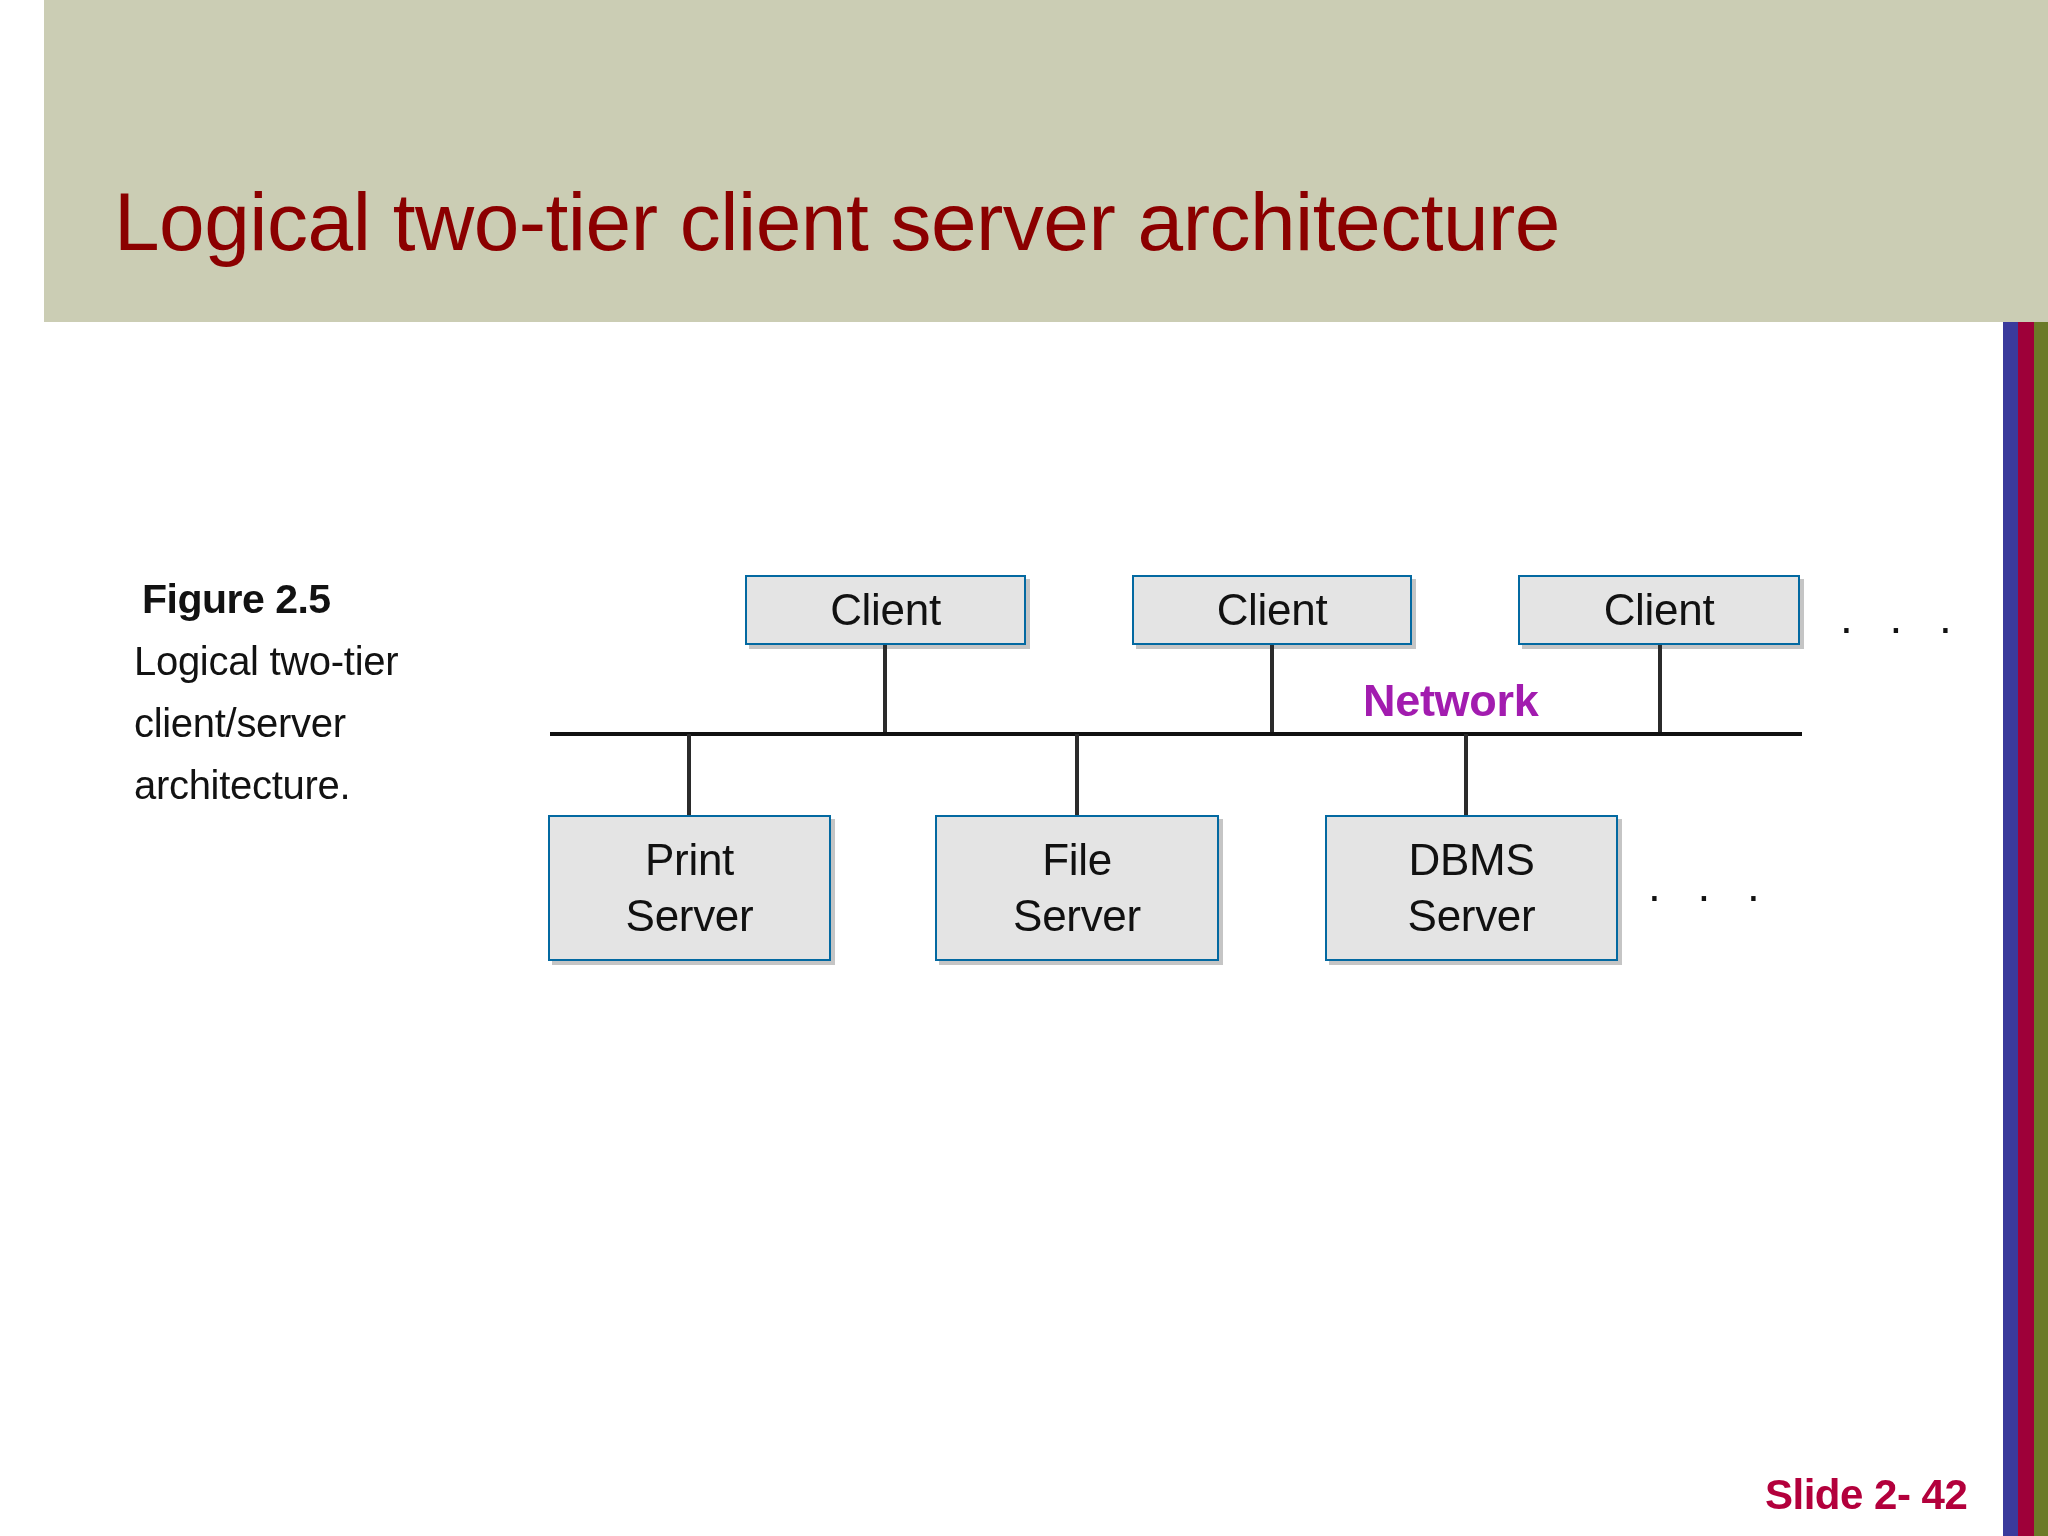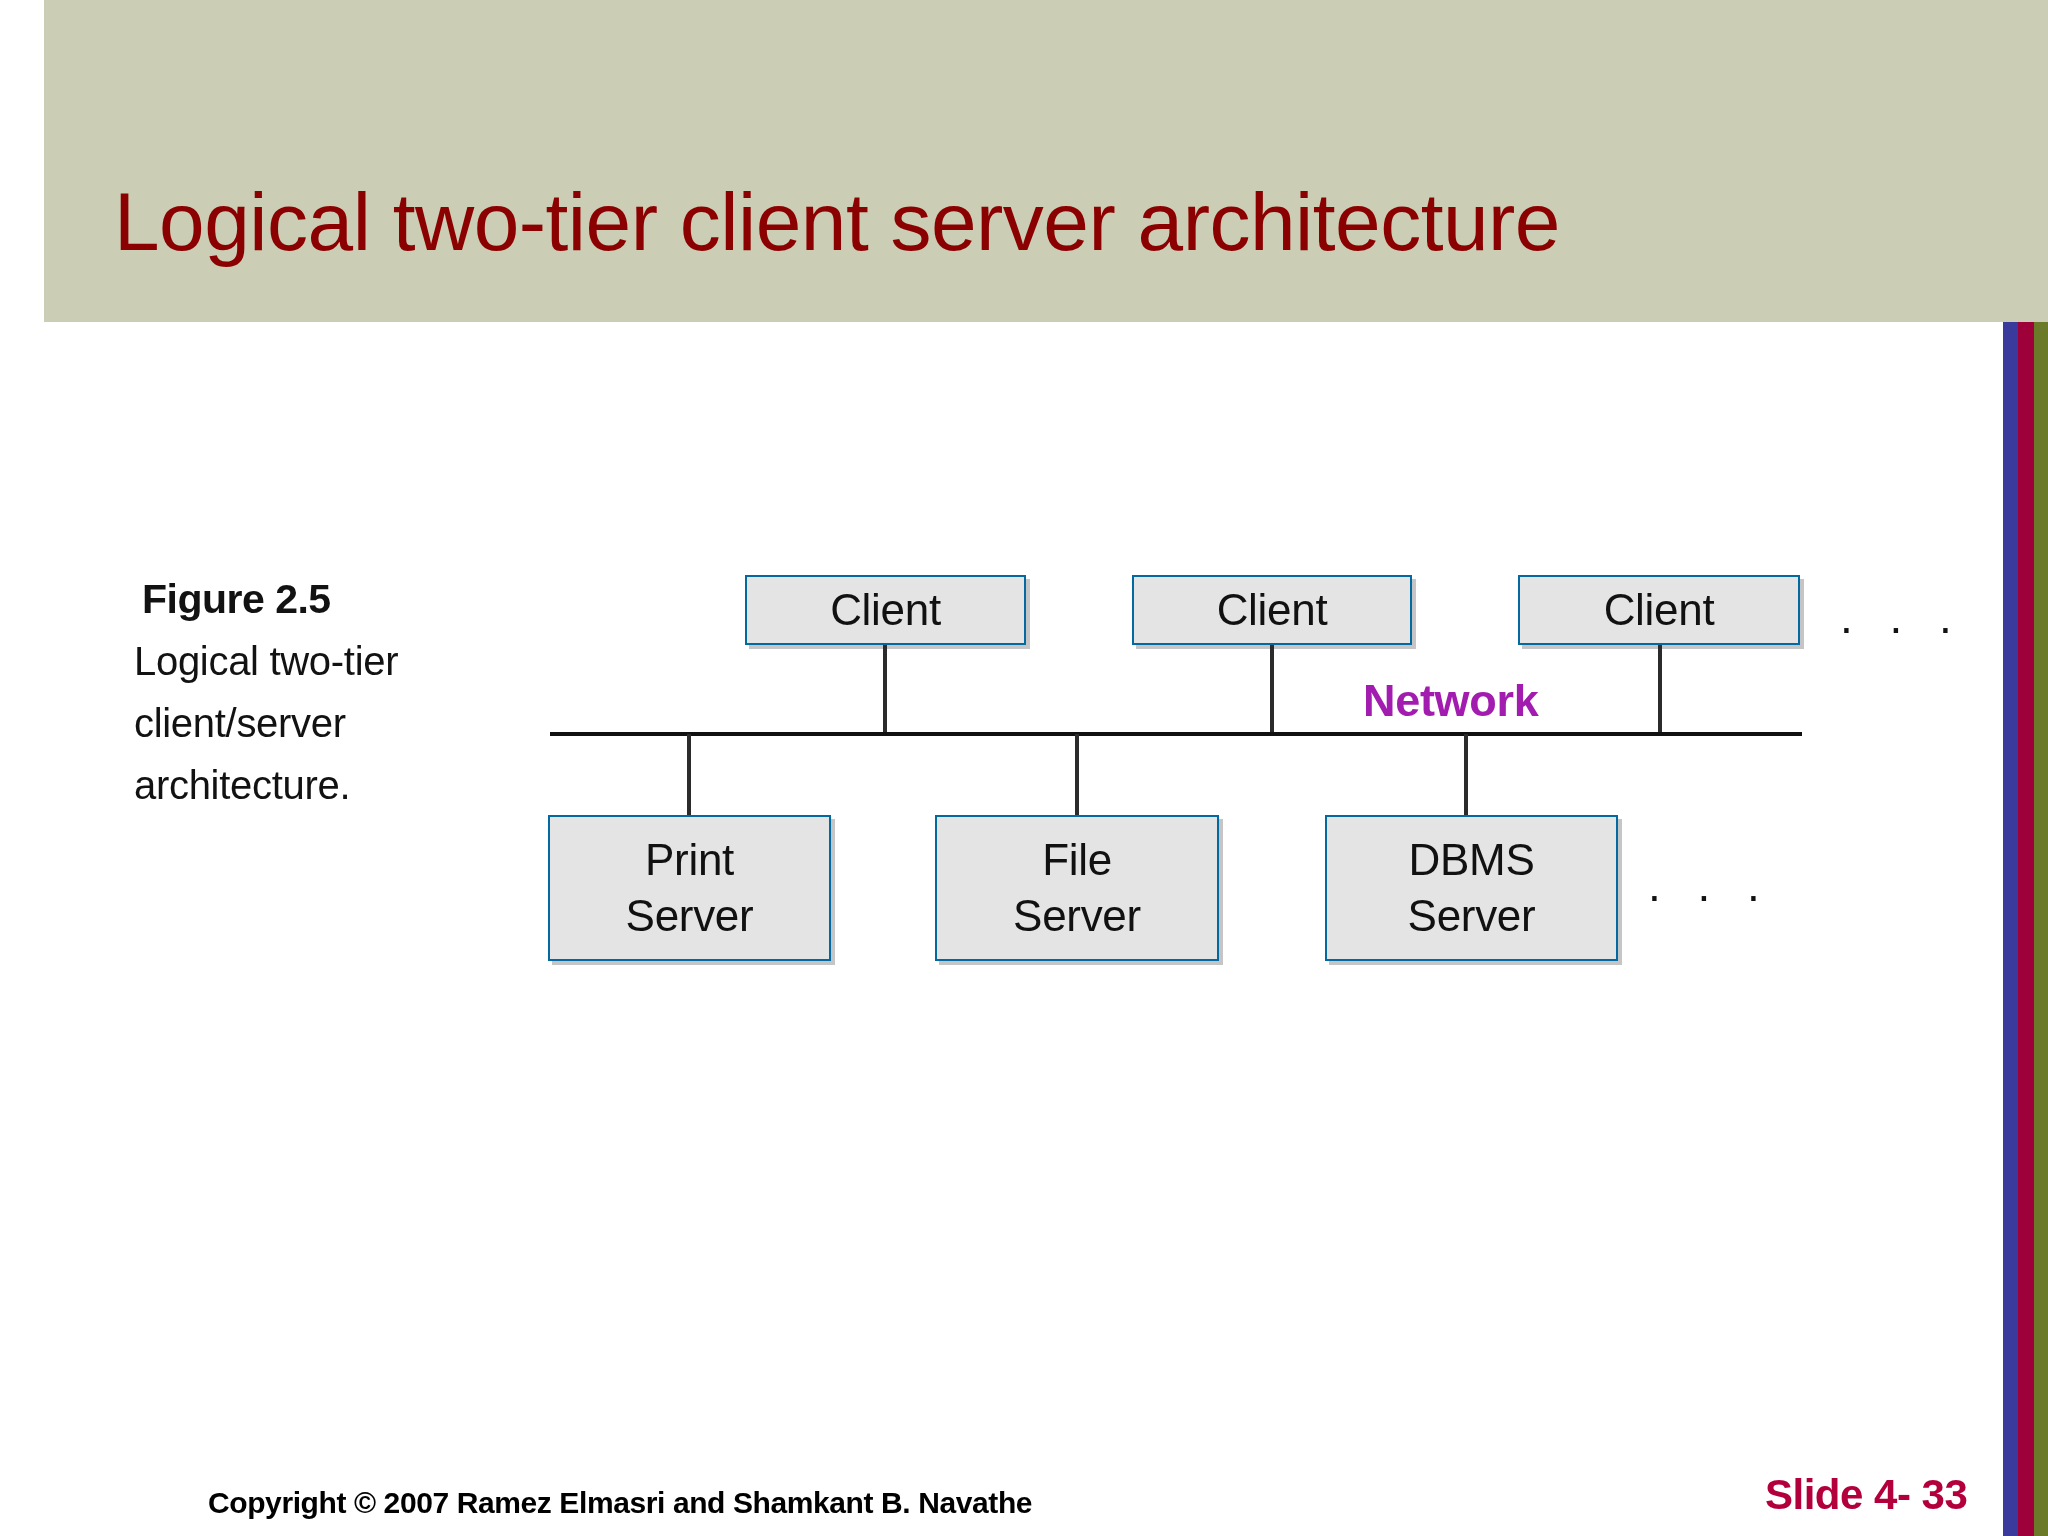--- a/index.html
+++ b/index.html
@@ -246,16 +246,15 @@
       <span class="line2">Server</span>
     </div>
     <div class="node-box server-box" id="dbms-server-box">
       <span>DBMS</span>
       <span class="line2">Server</span>
     </div>
 
     <div class="ellipsis" id="ellipsis-servers">. . .</div>
   </div>
 
-  <div id="footer-copyright">Copyright © 2007 Ramez Elmasri and Shamkant B. Navathe</div>
-  <div id="footer-slide-number">Slide 4- 33</div>
+  <div id="footer-slide-number">Slide 2- 42</div>
 
 </div>
 
 </body></html>

